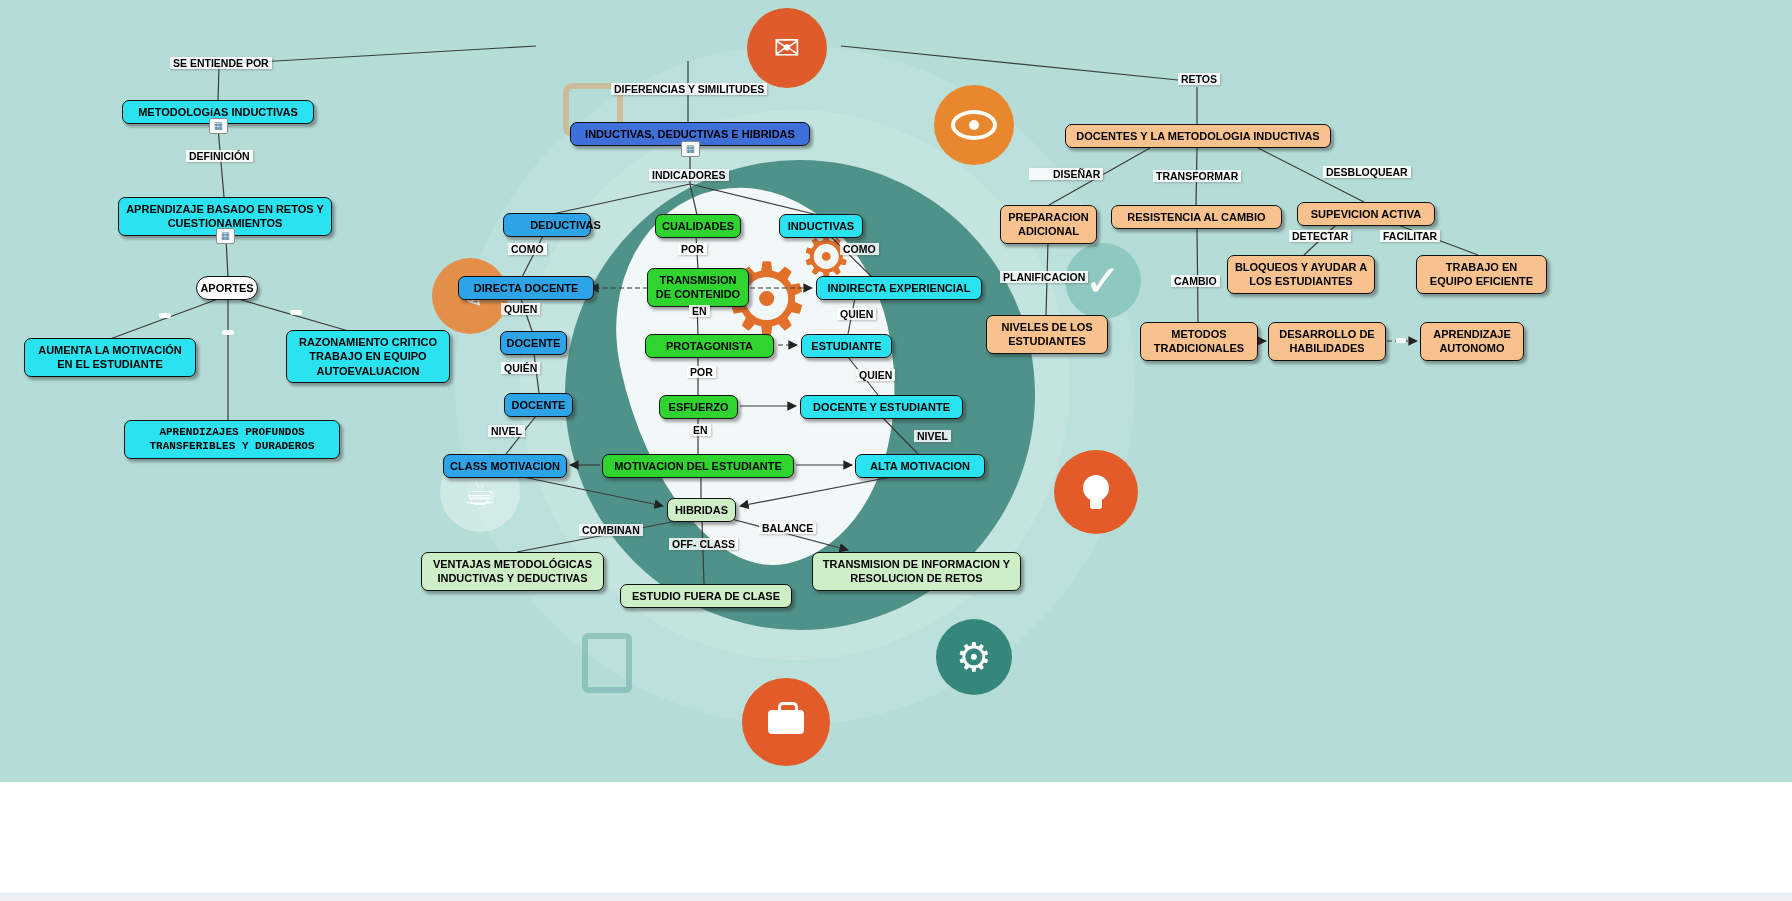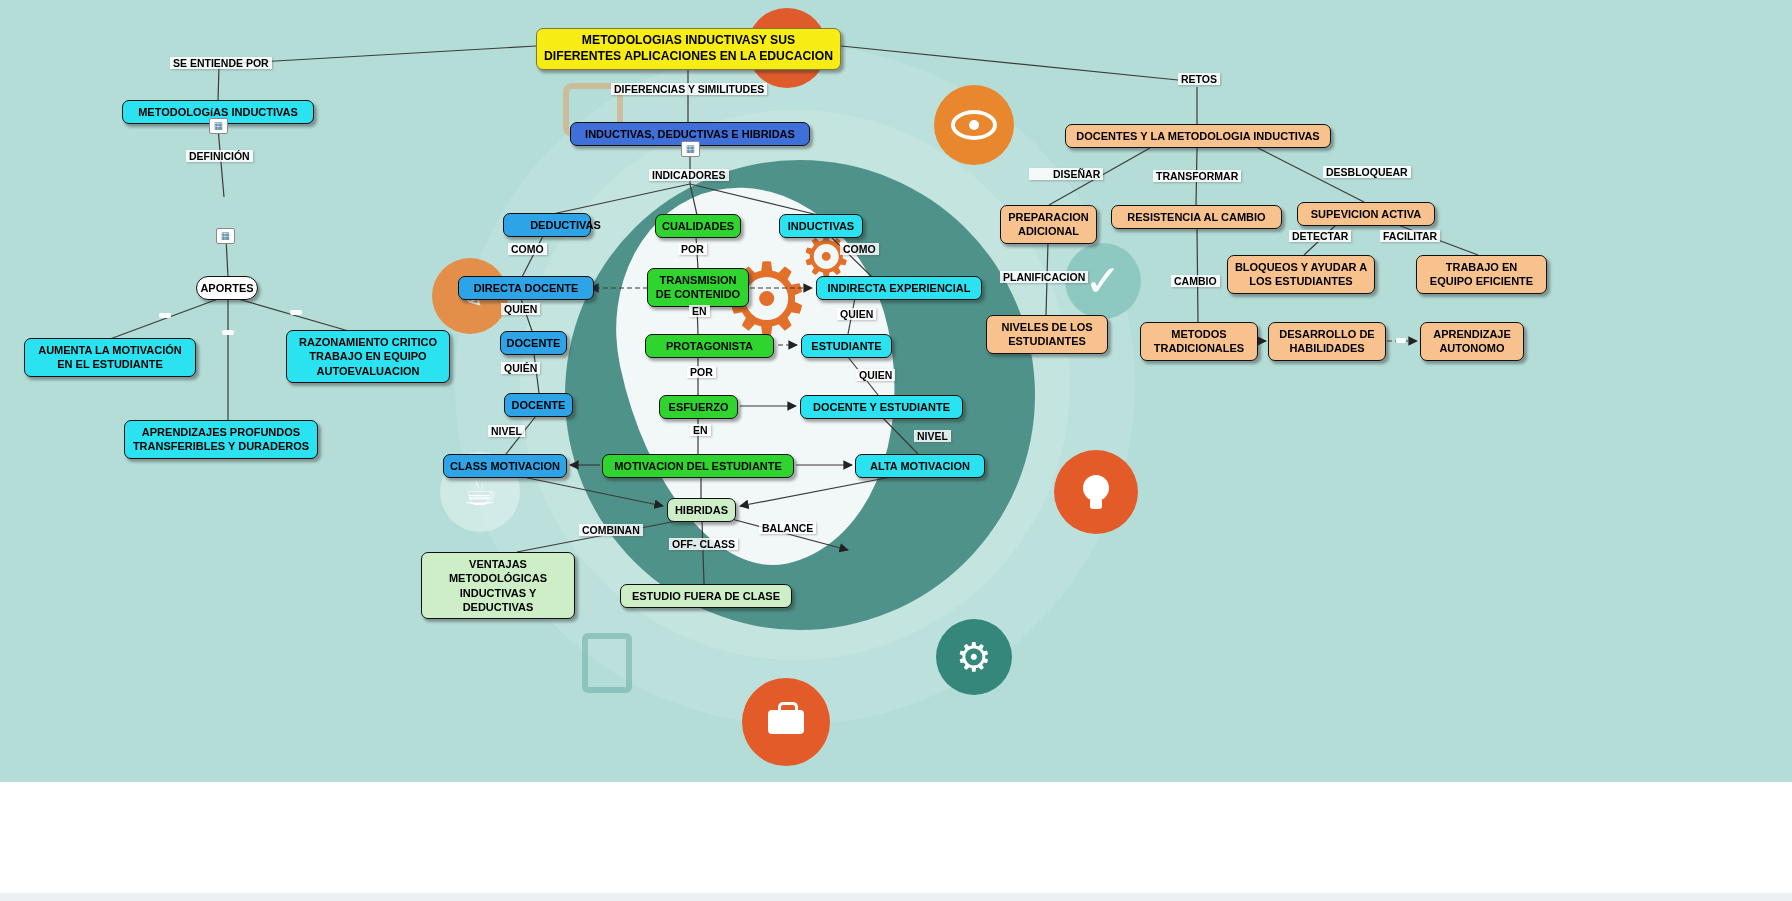--- a/index.html
+++ b/index.html
@@ -164,31 +164,31 @@
     <line class="e" x1="1256" y1="341" x2="1266" y2="341" marker-end="url(#arr)"></line>
     <line class="ed" x1="1387" y1="341" x2="1417" y2="341" marker-end="url(#arr)"></line>
 
     <rect class="tick" x="159" y="313" width="12" height="5" rx="2"></rect>
     <rect class="tick" x="290" y="310" width="12" height="5" rx="2"></rect>
     <rect class="tick" x="222" y="330" width="12" height="5" rx="2"></rect>
     <rect class="tick" x="768" y="342" width="10" height="5" rx="2"></rect>
     <rect class="tick" x="1396" y="338" width="10" height="5" rx="2"></rect>
   </svg>
 
-  <div class="node yellow" style="left:536px;top:28px;width:305px;">METODOLOGIAS INDUCTIVASY SUS DIFERENTES APLICACIONES EN LA EDUCACION</div>
 
   <div class="elabel" style="left:170px;top:57px;">SE ENTIENDE POR</div>
   <div class="node cyan" style="left:122px;top:100px;width:192px;">METODOLOGíAS INDUCTIVAS</div>
   <span class="attach glyph" style="left:209px;top:118px;">▦</span>
   <div class="elabel" style="left:186px;top:150px;">DEFINICIÓN</div>
+  <div class="node cyan" style="left:118px;top:197px;width:214px;">APRENDIZAJE BASADO EN RETOS Y CUESTIONAMIENTOS</div>
   <span class="attach glyph" style="left:216px;top:228px;">▦</span>
   <div class="node whitepill" style="left:196px;top:276px;width:62px;">APORTES</div>
   <div class="node cyan" style="left:24px;top:338px;width:172px;">AUMENTA LA MOTIVACIÓN EN EL ESTUDIANTE</div>
   <div class="node cyan" style="left:286px;top:330px;width:164px;">RAZONAMIENTO CRITICO TRABAJO EN EQUIPO AUTOEVALUACION</div>
-  <div class="node cyan" style="left:124px;top:420px;width:194px;">APRENDIZAJES PROFUNDOS TRANSFERIBLES Y DURADEROS</div>
+  <div class="node cyan" style="left:124px;top:420px;width:216px;font-family:Liberation Mono, monospace;">APRENDIZAJES PROFUNDOS TRANSFERIBLES Y DURADEROS</div>
 
   <div class="elabel" style="left:611px;top:83px;">DIFERENCIAS Y SIMILITUDES</div>
   <div class="node deepblue" style="left:570px;top:122px;width:240px;">INDUCTIVAS, DEDUCTIVAS E HIBRIDAS</div>
   <span class="attach glyph" style="left:681px;top:141px;">▦</span>
   <div class="elabel" style="left:649px;top:169px;">INDICADORES</div>
 
   <div class="node azure" style="left:503px;top:213px;width:88px;padding-left:43px;">DEDUCTIVAS</div>
   <div class="node green" style="left:655px;top:214px;width:86px;">CUALIDADES</div>
   <div class="node cyan" style="left:779px;top:214px;width:84px;">INDUCTIVAS</div>
 
@@ -222,22 +222,23 @@
 
   <div class="node azure" style="left:443px;top:454px;width:124px;">CLASS MOTIVACION</div>
   <div class="node green" style="left:602px;top:454px;width:192px;">MOTIVACION DEL ESTUDIANTE</div>
   <div class="node cyan" style="left:855px;top:454px;width:130px;">ALTA MOTIVACION</div>
 
   <div class="node palegreen" style="left:667px;top:498px;width:69px;">HIBRIDAS</div>
   <div class="elabel" style="left:579px;top:524px;">COMBINAN</div>
   <div class="elabel" style="left:669px;top:538px;">OFF- CLASS</div>
   <div class="elabel" style="left:759px;top:522px;">BALANCE</div>
 
-  <div class="node palegreen" style="left:421px;top:552px;width:154px;">VENTAJAS METODOLÓGICAS INDUCTIVAS Y DEDUCTIVAS</div>
+  <div class="node palegreen" style="left:421px;top:552px;width:183px;">VENTAJAS METODOLÓGICAS INDUCTIVAS Y DEDUCTIVAS</div>
   <div class="node palegreen" style="left:620px;top:584px;width:172px;">ESTUDIO FUERA DE CLASE</div>
+  <div class="node palegreen" style="left:812px;top:552px;width:209px;">TRANSMISION DE INFORMACION Y RESOLUCION DE RETOS</div>
 
   <div class="elabel" style="left:1178px;top:73px;">RETOS</div>
   <div class="node peach" style="left:1065px;top:124px;width:266px;">DOCENTES Y LA METODOLOGIA INDUCTIVAS</div>
 
   <div class="elabel" style="left:1029px;top:168px;padding-left:24px;">DISEÑAR</div>
   <div class="elabel" style="left:1153px;top:170px;">TRANSFORMAR</div>
   <div class="elabel" style="left:1323px;top:166px;">DESBLOQUEAR</div>
 
   <div class="node peach" style="left:1000px;top:205px;width:97px;">PREPARACION ADICIONAL</div>
   <div class="node peach" style="left:1111px;top:205px;width:171px;">RESISTENCIA  AL CAMBIO</div>

